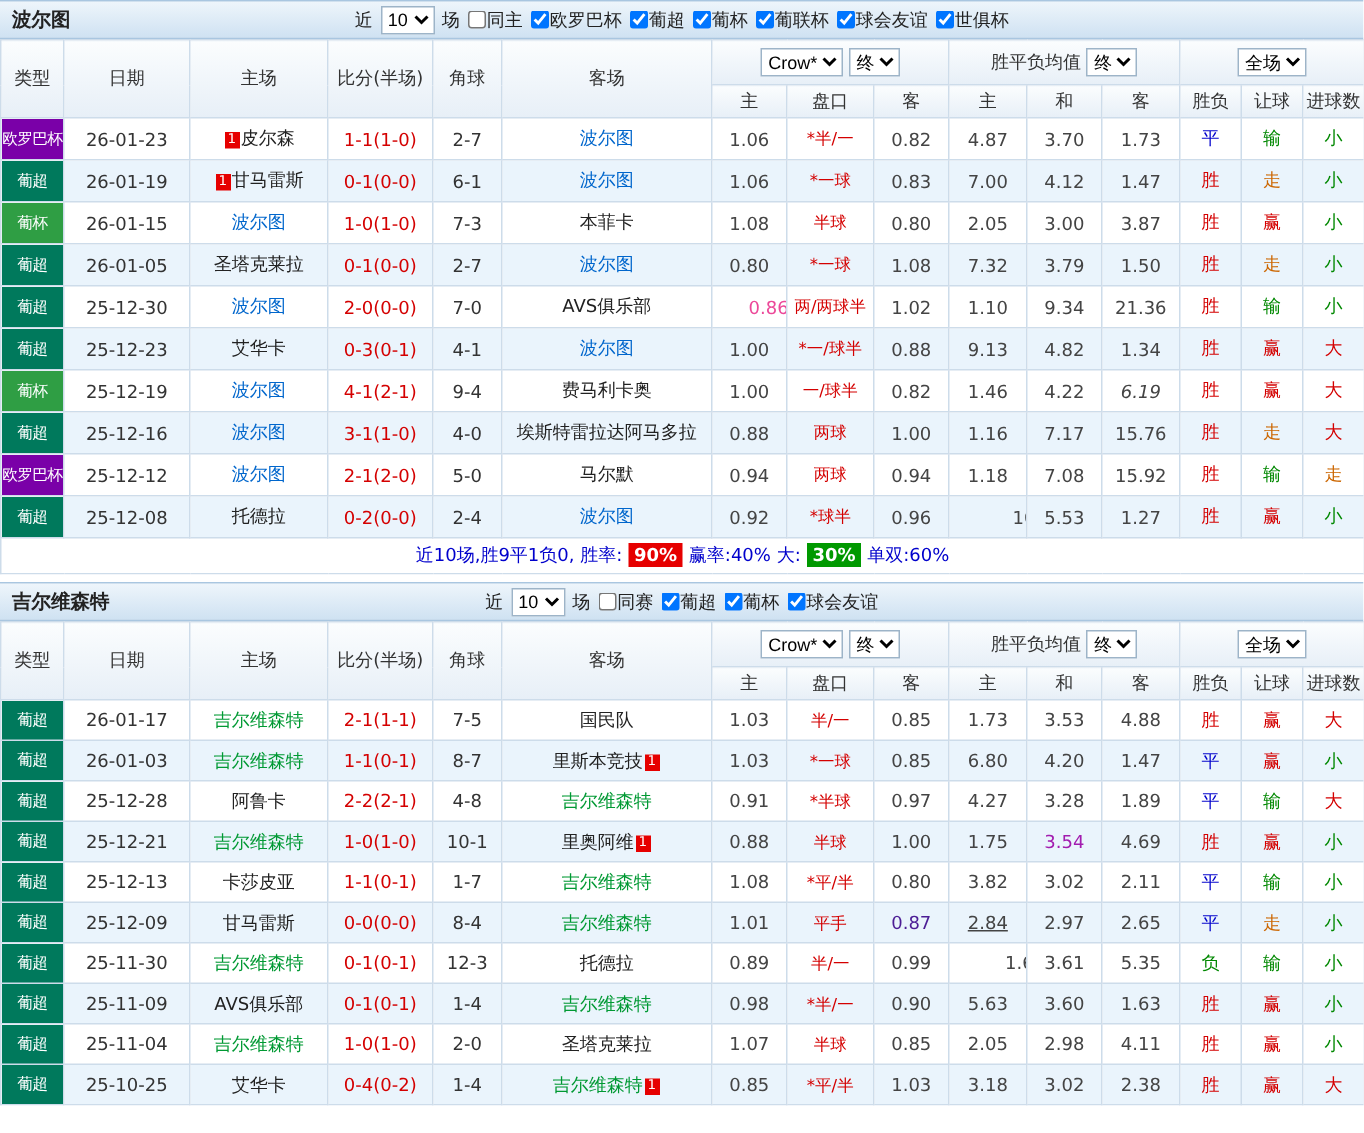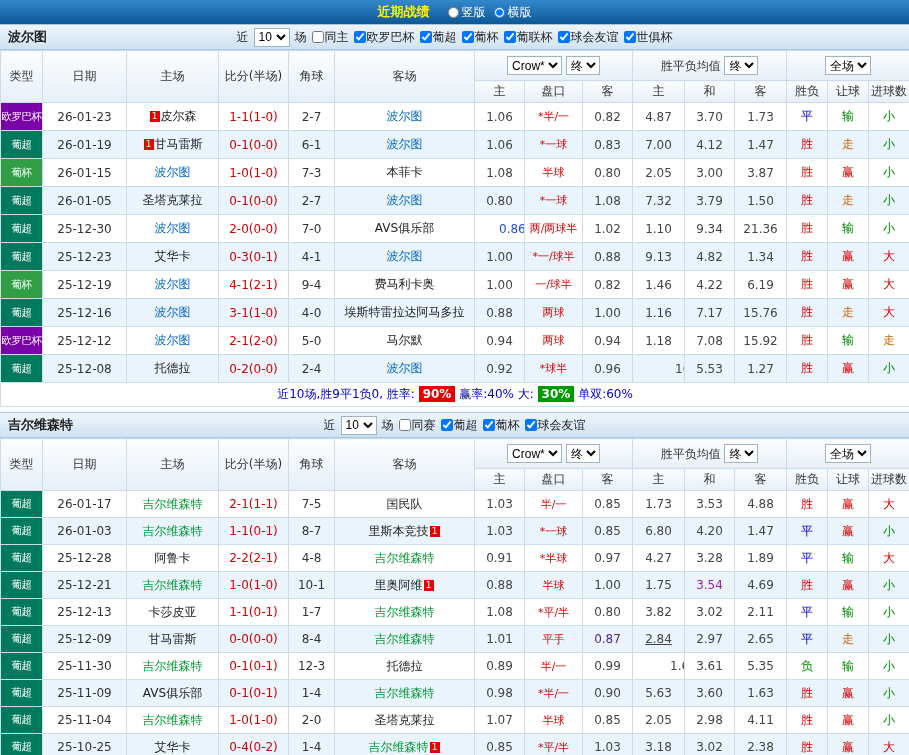--- a/index.html
+++ b/index.html
@@ -31,31 +31,20 @@
   .rbadge { display:inline-block; background:#e60000; color:#fff; font-size:9px; line-height:11px; width:10px; height:11px; text-align:center; vertical-align:1px; margin:0 1px; }
   .sumrow td { color:#0000cc; height:24px; font-size:12px; }
   .rate { color:#fff; padding:1px 4px; font-weight:bold; }
   .gap { height:5px; background:#fff; }
 </style>
 </head>
 <body>
 
 <div class="page">
 
-  <div class="topbar">
-    <span class="title">近期战绩</span>
-    <label>
-      <input type="radio" name="layout" style="">
-      <span>竖版</span>
-    </label>
-    <label>
-      <input type="radio" name="layout" checked="" style="">
-      <span>横版</span>
-    </label>
-  </div>
 
   <div class="secbar">
     <span class="team">波尔图</span>
     <div class="filters" id="filters-0">
         <span>近</span>
         <select><option>10</option></select>
         <span>场</span>
         <label><input type="checkbox" style="">同主</label>
         <label><input type="checkbox" checked="" style="">欧罗巴杯</label>
         <label><input type="checkbox" checked="" style="">葡超</label>
@@ -184,21 +173,21 @@
           <td style="color: rgb(204, 102, 0);">走</td>
           <td style="color: rgb(0, 136, 0);">小</td>
         </tr>
         <tr>
           <td class="type" style="color: rgb(255, 255, 255); background: rgb(0, 121, 92);">葡超</td>
           <td>25-12-30</td>
           <td><span style="color: rgb(0, 102, 204);">波尔图</span></td>
           <td style="color: rgb(212, 0, 0);">2-0(0-0)</td>
           <td>7-0</td>
           <td><span style="color: rgb(34, 34, 34);">AVS俱乐部</span></td>
-          <td style="color: #1d4ed8; padding-left: 24px;">0.86</td>
+          <td style="color: #ec4899; padding-left: 24px;">0.86</td>
           <td class="line" style="color: rgb(212, 0, 0);">两/两球半</td>
           <td style="color: rgb(68, 68, 68);">1.02</td>
           <td style="color: rgb(68, 68, 68);">1.10</td>
           <td style="color: rgb(68, 68, 68);">9.34</td>
           <td style="color: rgb(68, 68, 68);">21.36</td>
           <td style="color: rgb(212, 0, 0);">胜</td>
           <td style="color: rgb(0, 136, 0);">输</td>
           <td style="color: rgb(0, 136, 0);">小</td>
         </tr>
         <tr class="alt">
@@ -223,21 +212,21 @@
           <td>25-12-19</td>
           <td><span style="color: rgb(0, 102, 204);">波尔图</span></td>
           <td style="color: rgb(212, 0, 0);">4-1(2-1)</td>
           <td>9-4</td>
           <td><span style="color: rgb(34, 34, 34);">费马利卡奥</span></td>
           <td style="color: rgb(68, 68, 68);">1.00</td>
           <td class="line" style="color: rgb(212, 0, 0);">一/球半</td>
           <td style="color: rgb(68, 68, 68);">0.82</td>
           <td style="color: rgb(68, 68, 68);">1.46</td>
           <td style="color: rgb(68, 68, 68);">4.22</td>
-          <td style="color: rgb(68, 68, 68);">6.19</td>
+          <td style="color: rgb(68, 68, 68); font-style: italic;">6.19</td>
           <td style="color: rgb(212, 0, 0);">胜</td>
           <td style="color: rgb(212, 0, 0);">赢</td>
           <td style="color: rgb(212, 0, 0);">大</td>
         </tr>
         <tr class="alt">
           <td class="type" style="color: rgb(255, 255, 255); background: rgb(0, 121, 92);">葡超</td>
           <td>25-12-16</td>
           <td><span style="color: rgb(0, 102, 204);">波尔图</span></td>
           <td style="color: rgb(212, 0, 0);">3-1(1-0)</td>
           <td>4-0</td>

